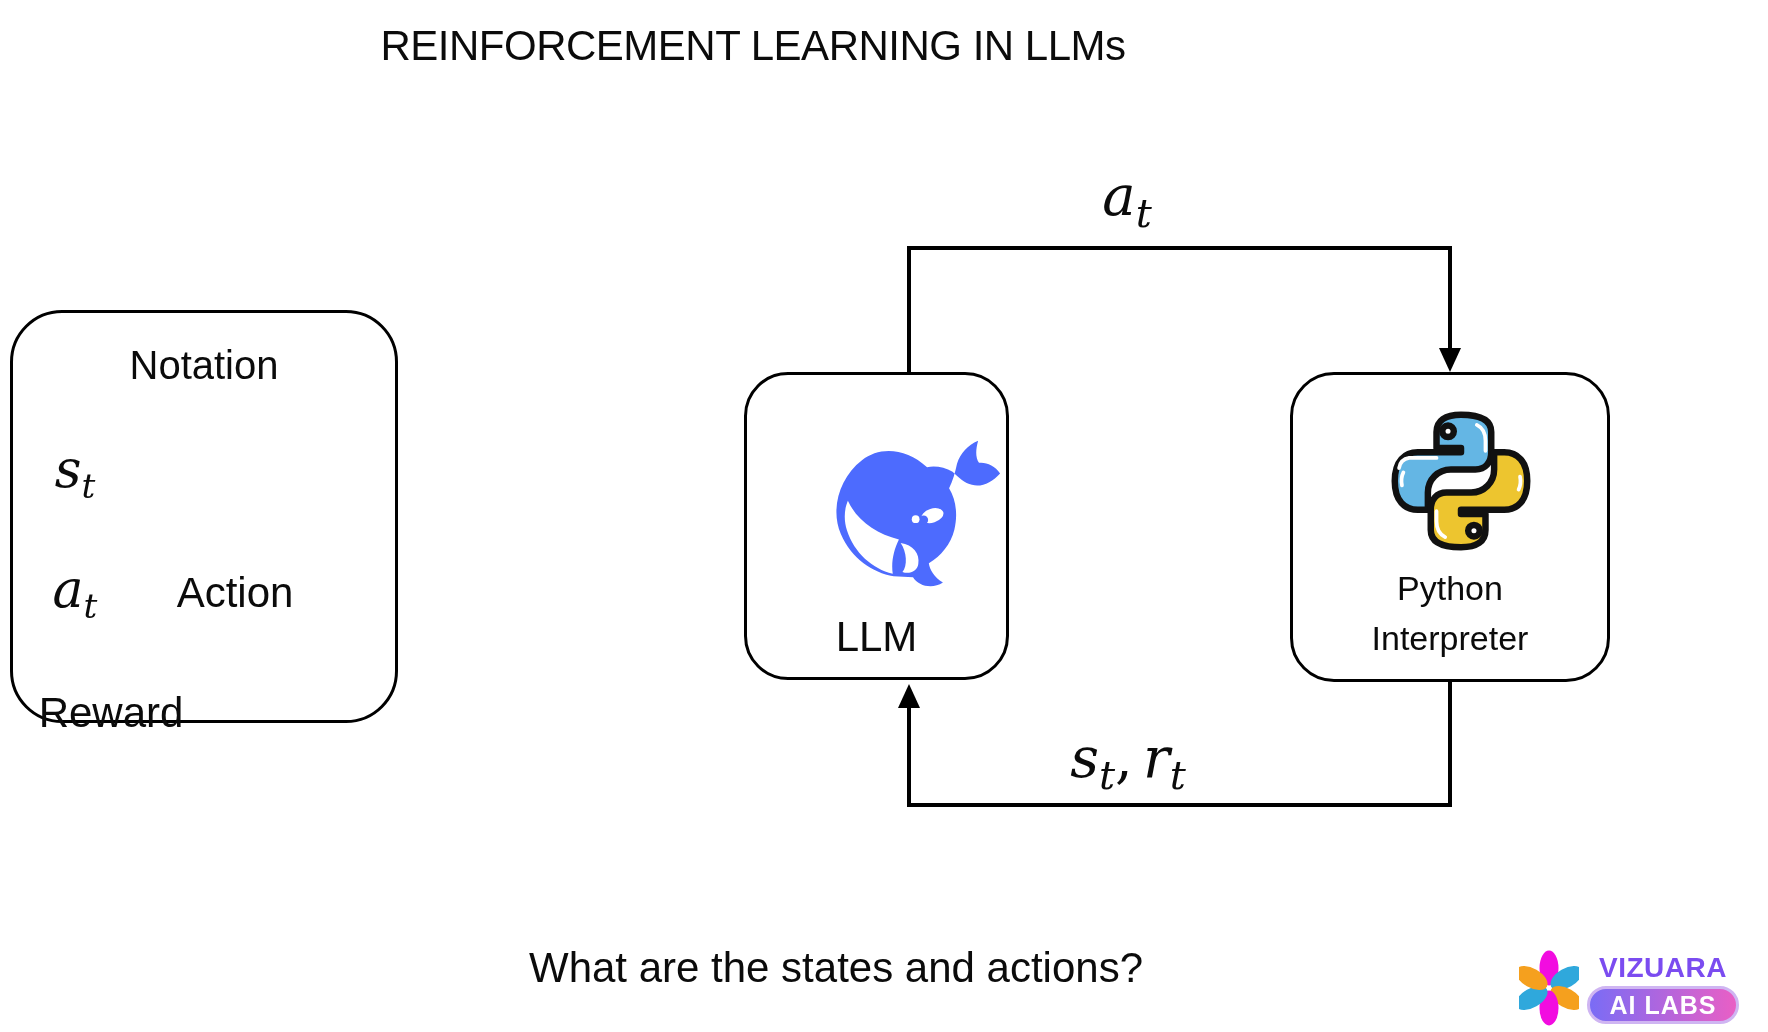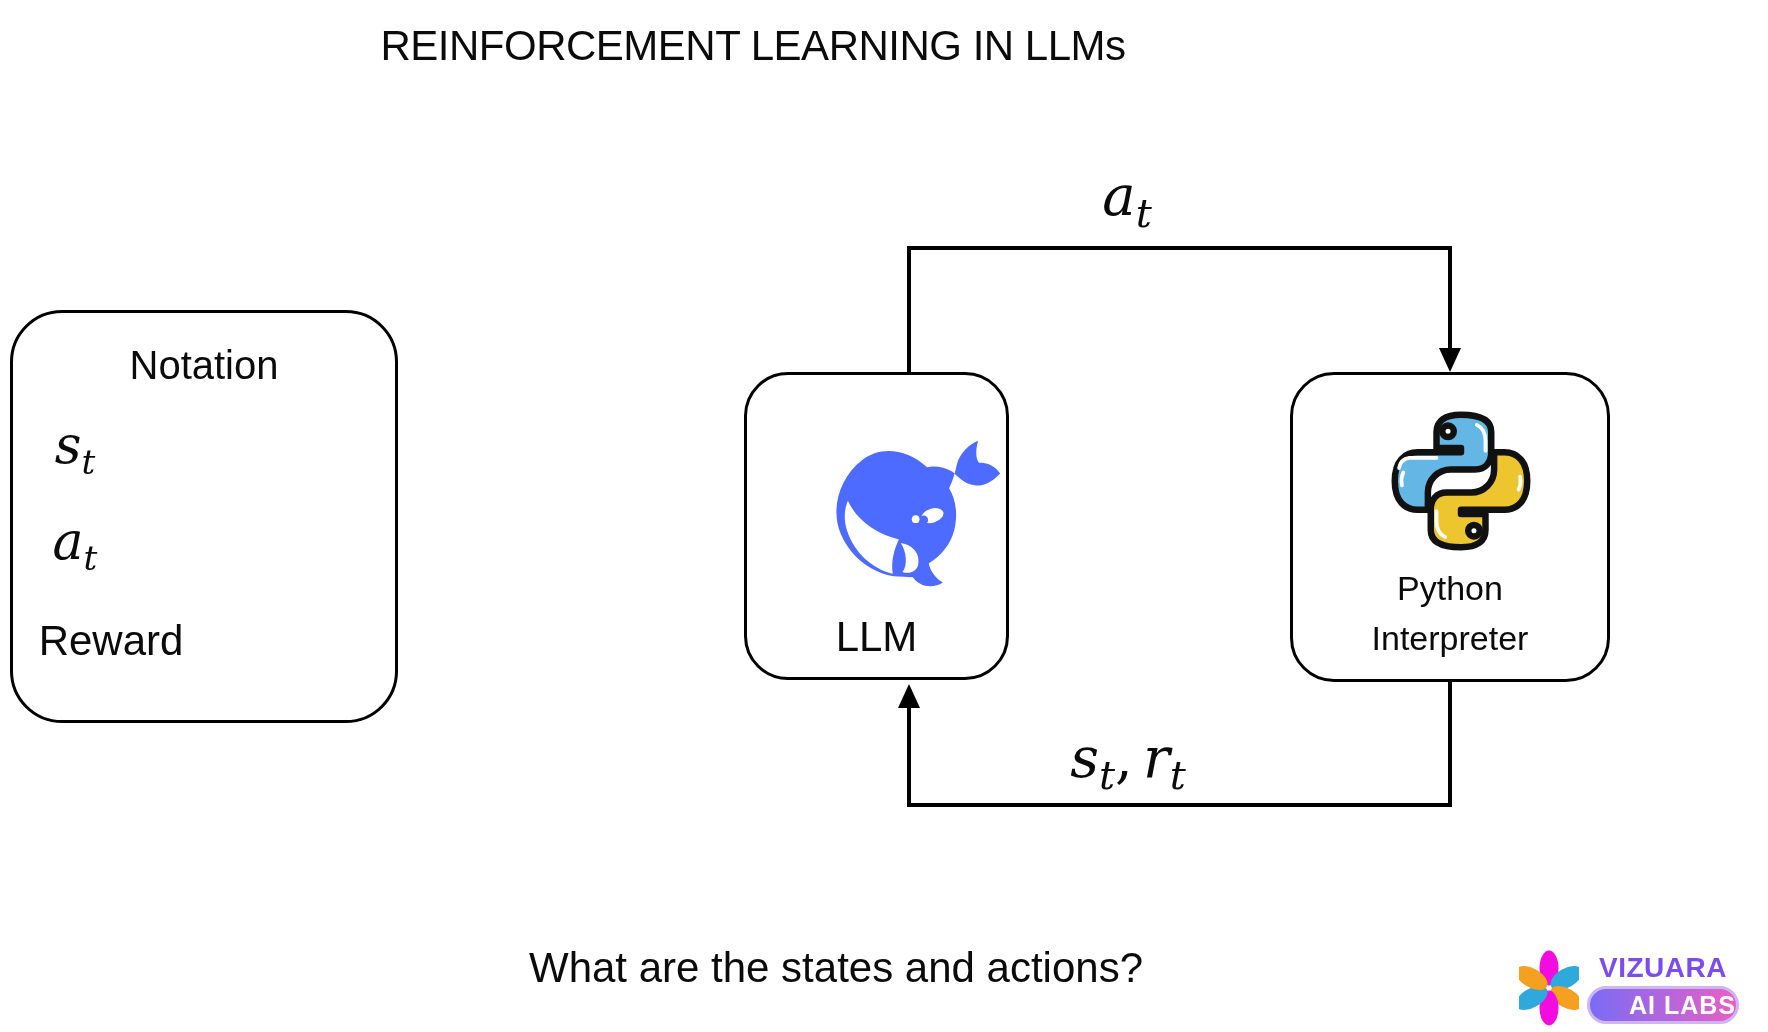--- a/index.html
+++ b/index.html
@@ -10,21 +10,21 @@
 
   
   .title { left:753px; top:22px; transform:translateX(-50%); white-space:nowrap;
            font-size:42px; font-weight:normal; letter-spacing:-0.5px; }
 
   
   .notation-box { left:10px; top:310px; width:388px; height:413px;
                   border:3px solid #000; border-radius:52px; background:#fff; }
   .n-header { margin-top:30px; text-align:center; font-size:40px; }
   .n-rows { margin-top:30px; display:flex; flex-direction:column; gap:34px; }
-  .n-row { display:flex; align-items:center; height:62px; }
+  .n-row { display:flex; align-items:center; height:62px;margin-top:24px; }
   .n-sym { width:124px; text-align:center; }
   .n-label { width:196px; text-align:center; font-size:42px; }
 
   
   .math { font-family:"DejaVu Serif", serif; font-style:italic; font-weight:500; }
   .math-lg { font-size:52px; line-height:1; }
   .math sub { font-size:0.66em; font-style:italic; }
 
   
   .node { border:3px solid #000; border-radius:44px; background:#fff; }
@@ -44,39 +44,40 @@
 
   
   .question { left:836px; top:944px; transform:translateX(-50%); font-size:42px; white-space:nowrap; }
 
   
   .brand { left:1519px; top:948px; width:240px; height:80px; display:flex; align-items:center; }
   .brand-text { margin-left:8px; display:flex; flex-direction:column; align-items:center; }
   .brand-name { font-size:28px; font-weight:bold; letter-spacing:0.5px; }
   .brand-badge { margin-top:2px; width:152px; height:38px; border-radius:20px;
                  border:3px solid #cfb5f2;
-                 display:flex; align-items:center; justify-content:flex-end;
+                 display:flex; align-items:center; justify-content:center;
                  color:#fff; font-size:25px; font-weight:bold; letter-spacing:1px; }
 
   svg { display:block; }
   .arrows-layer { left:0; top:0; pointer-events:none; }
 </style>
 </head>
 <body>
 
 <div class="abs title">REINFORCEMENT LEARNING IN LLMs</div>
 
 <div class="abs notation-box">
   <div class="n-header">Notation</div>
   <div class="n-rows">
     <div class="n-row">
       <span class="n-sym math math-lg"><i>s</i><sub>t</sub></span>
     </div>
     <div class="n-row">
       <span class="n-sym math math-lg"><i>a</i><sub>t</sub></span>
+      <span class="n-label">Action</span>
     </div>
     <div class="n-row">
       <span class="n-label">Reward</span>
     </div>
   </div>
 </div>
 
 <svg class="abs arrows-layer" width="1768" height="1032" viewBox="0 0 1768 1032">
 
   <g>

